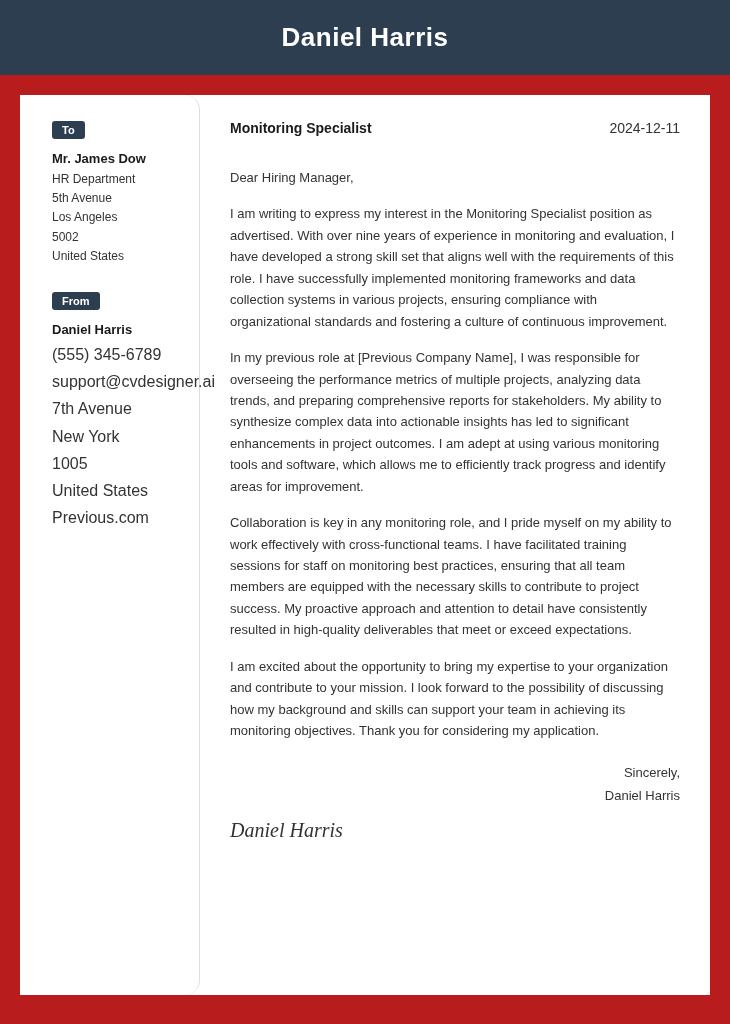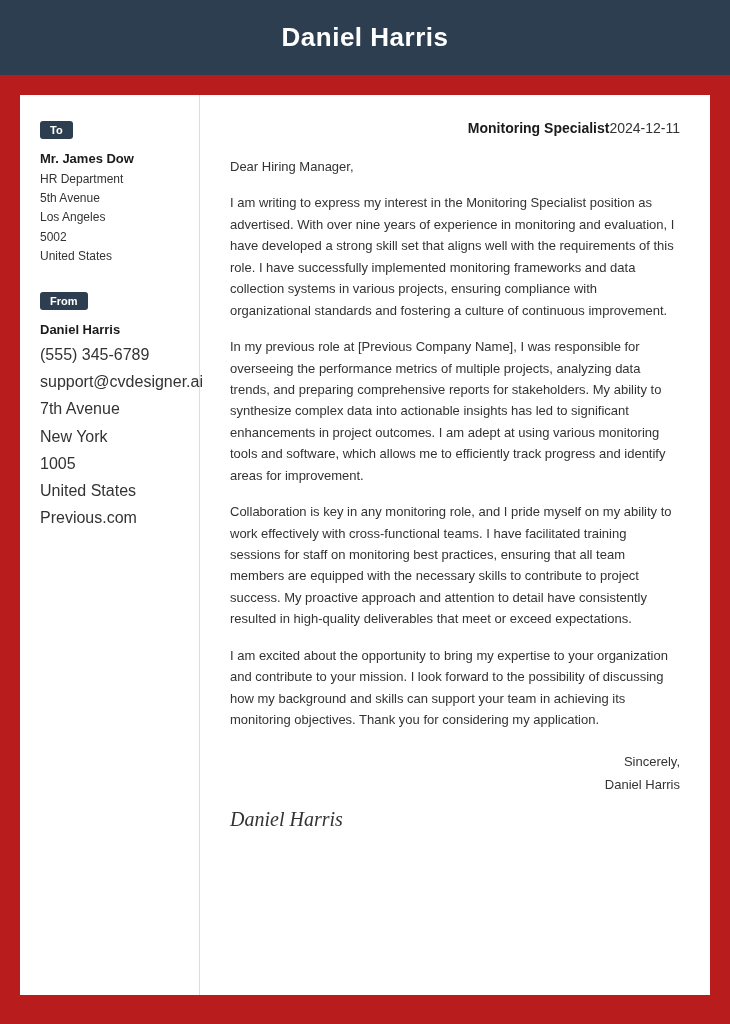--- a/index.html
+++ b/index.html
@@ -37,22 +37,23 @@
     .content-area {
       display: flex;
       background: #ffffff;
       margin: 20px;
       min-height: 900px;
     }
 
     .sidebar {
       width: 180px;
       min-width: 180px;
-      padding: 25px 20px;
+      padding: 25px 32px;
       border-right: 1px solid #ddd;
+      border-radius: 15px;
     }
 
     .badge {
       display: inline-block;
       background: #2c3e50;
       color: #ffffff;
       font-size: 11px;
       font-weight: bold;
       padding: 3px 10px;
       border-radius: 3px;
@@ -89,23 +90,23 @@
       line-height: 1.7;
     }
 
     .main-content {
       flex: 1;
       padding: 25px 30px;
     }
 
     .letter-header {
       display: flex;
-      justify-content: flex-end;
+      justify-content: space-between;
       align-items: flex-start;
-      margin-bottom: 20px;
+      margin-bottom: 31px;
     }
 
     .job-title {
       font-weight: bold;
       font-size: 14px;
       color: #1a1a1a;
     }
 
     .letter-date {
       font-size: 14px;

